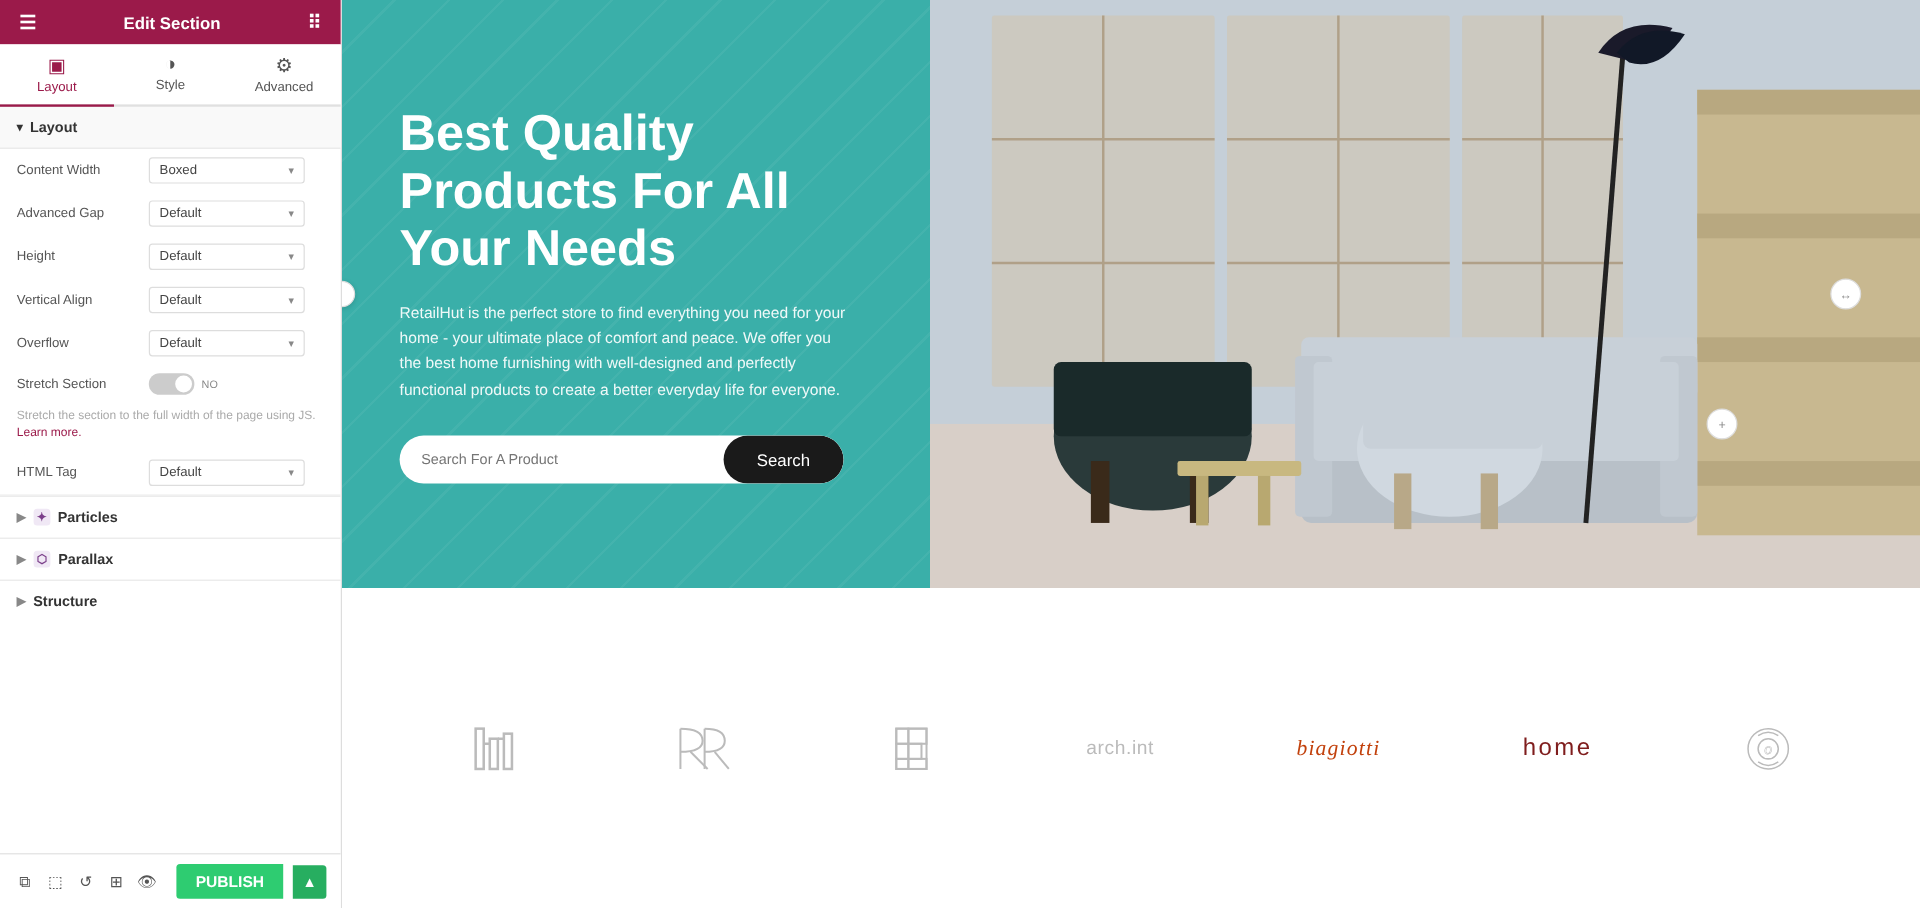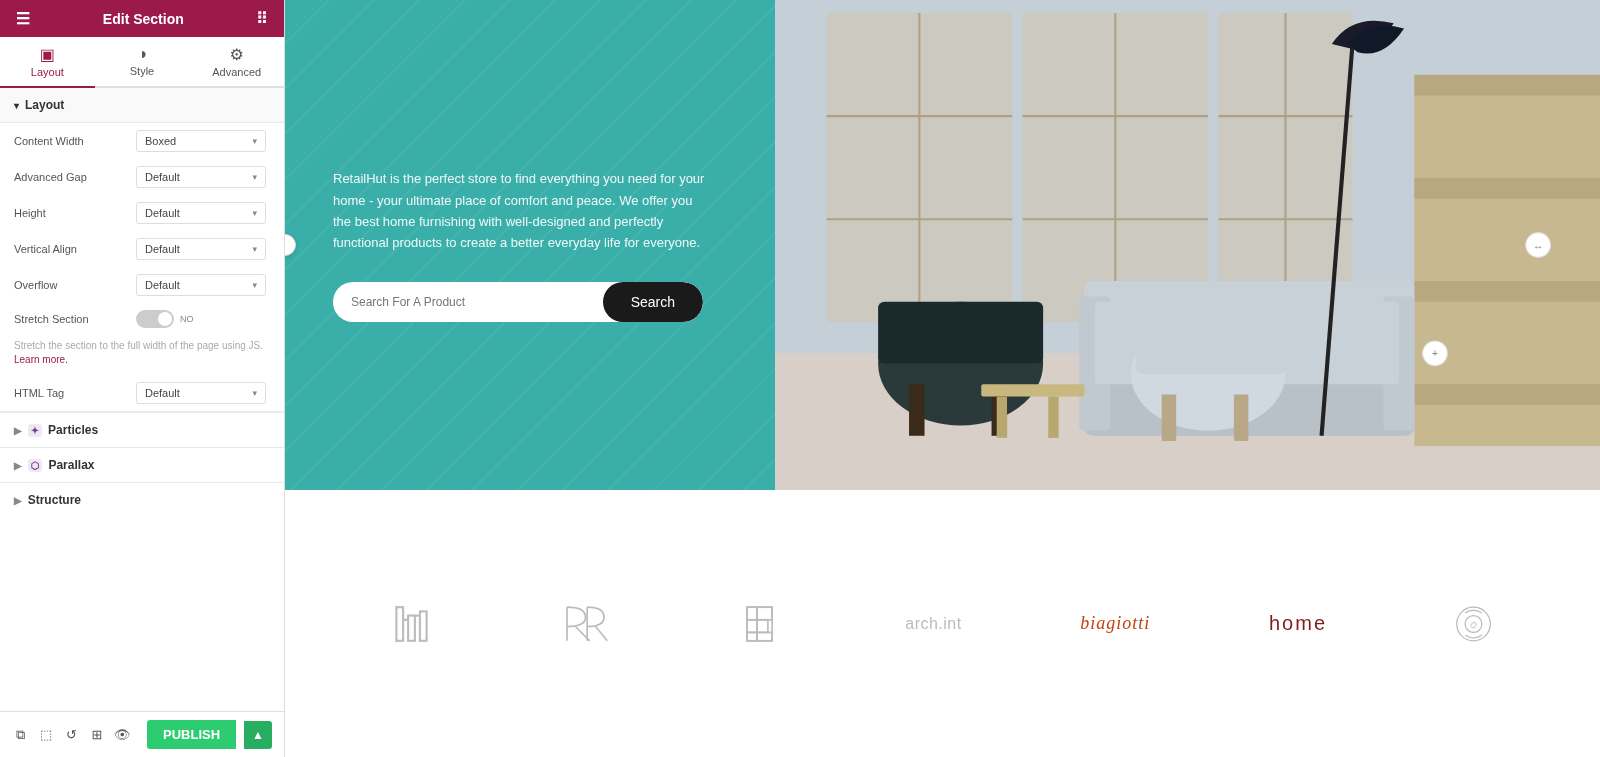--- a/index.html
+++ b/index.html
@@ -78,21 +78,21 @@
     }
 
     .section-header .chevron { margin-right: 6px; font-size: 10px; }
 
     .form-row {
       display: flex;
       align-items: center;
       padding: 7px 14px;
       font-size: 11px;
       color: #444;
-      gap: 12px;
+      gap: 0;
     }
 
     .form-label {
       width: 110px;
       min-width: 90px;
       font-size: 11px;
       color: #555;
     }
 
     .form-control {
@@ -553,20 +553,21 @@
   </div>
 
 </div>
 
 <div class="right-content">
 
   <div class="hero-section">
 
     <div class="hero-left">
       <div class="resize-handle resize-handle-left"></div>
+      <h1 class="hero-title">Best Quality Products For All Your Needs</h1>
       <p class="hero-desc">RetailHut is the perfect store to find everything you need for your home - your ultimate place of comfort and peace. We offer you the best home furnishing with well-designed and perfectly functional products to create a better everyday life for everyone.</p>
       <div class="search-bar">
         <input type="text" class="search-input" placeholder="Search For A Product" style="">
         <button class="search-btn">Search</button>
       </div>
     </div>
 
     <div class="hero-right">
       
       <svg width="100%" height="100%" viewBox="0 0 800 490" preserveAspectRatio="xMidYMid slice">

